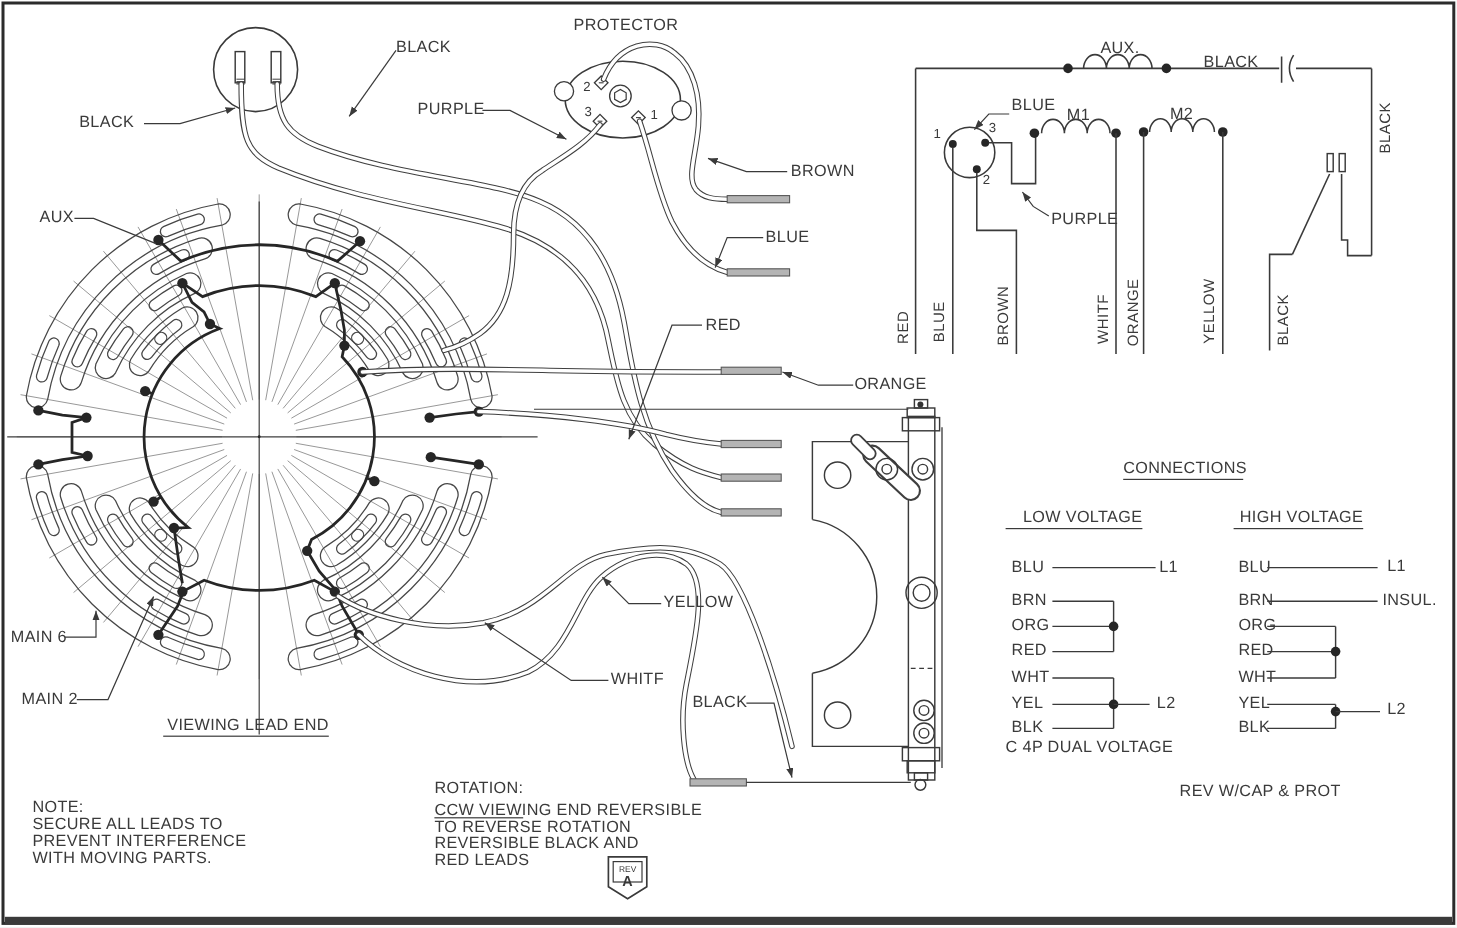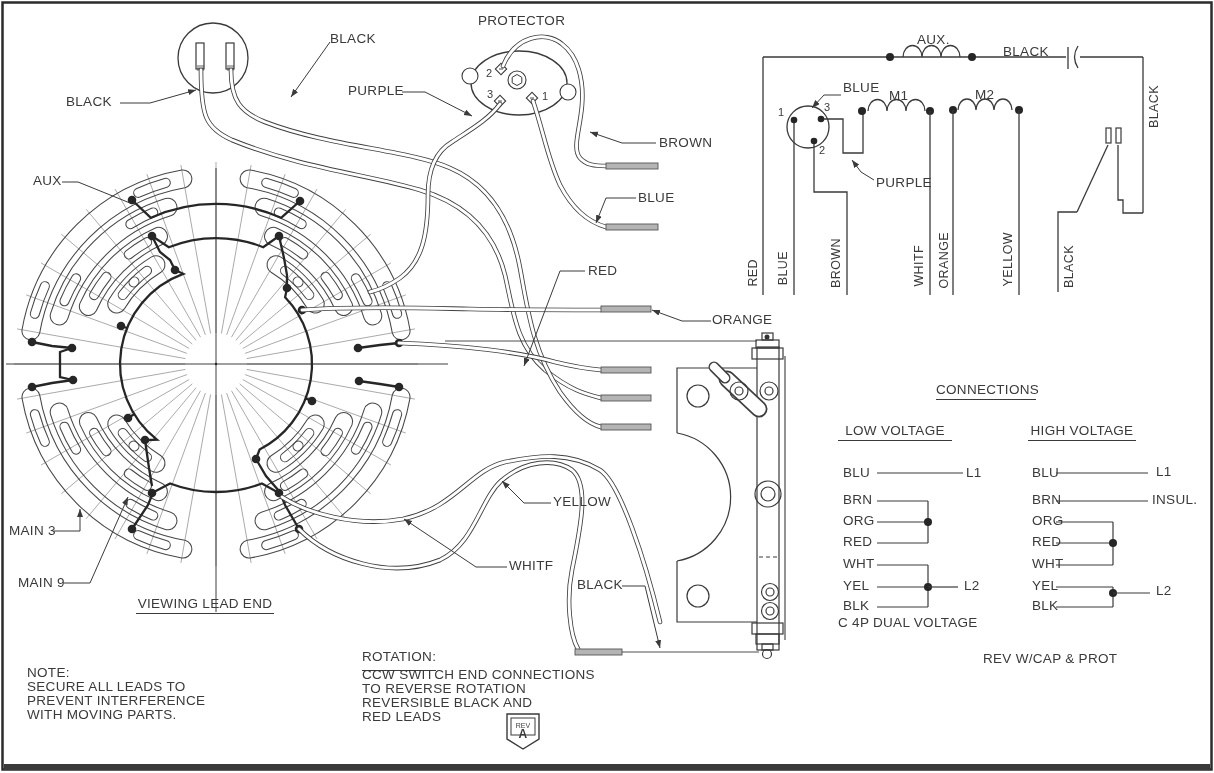--- a/index.html
+++ b/index.html
@@ -1,21 +1,21 @@
 <!DOCTYPE html>
 <html><head>
 <meta charset="utf-8">
 <style>
   html,body{margin:0;padding:0;background:#e8e8e8;}
   #page{position:relative;width:1214px;height:773px;background:#ffffff;overflow:hidden;
         font-family:"Liberation Sans",sans-serif;}
   #art{position:absolute;left:0;top:0;}
   .lab{position:absolute;font-size:13.5px;color:#3a3a3a;letter-spacing:.3px;white-space:nowrap;line-height:14px;}
   .sm{font-size:11px;}
-  .ul{border-bottom:1.4px solid #3a3a3a;padding-bottom:2px;text-align:center;}
+  .ul{border-bottom:1.4px solid #3a3a3a;padding-bottom:2px;text-align:right;}
   .ctr{text-align:center;}
   .vlab{position:absolute;writing-mode:vertical-rl;transform:rotate(180deg);
         font-size:12.5px;color:#3a3a3a;letter-spacing:.4px;line-height:15px;}
   .tiny{font-size:7px;letter-spacing:0;}
   .revA{font-size:12px;font-weight:bold;}
 </style>
 </head>
 <body>
 
 <div id="page">
@@ -315,31 +315,31 @@
   <div class="lab sm" style="left:487px;top:87px">3</div>
   <div class="lab sm" style="left:542px;top:89px">1</div>
   <div class="lab" style="left:659px;top:136px">BROWN</div>
   <div class="lab" style="left:638px;top:191px">BLUE</div>
   <div class="lab" style="left:588px;top:264px">RED</div>
   <div class="lab" style="left:712px;top:313px">ORANGE</div>
   <div class="lab" style="left:553px;top:495px">YELLOW</div>
   <div class="lab" style="left:509px;top:559px">WHITF</div>
   <div class="lab" style="left:577px;top:578px">BLACK</div>
   <div class="lab" style="left:33px;top:174px">AUX</div>
-  <div class="lab" style="left:9px;top:524px">MAIN 3</div>
-  <div class="lab" style="left:18px;top:576px">MAIN 9</div>
+  <div class="lab" style="left:9px;top:524px">MAIN 6</div>
+  <div class="lab" style="left:18px;top:576px">MAIN 2</div>
   <div class="lab ul" style="left:136px;top:597px;width:138px">VIEWING LEAD END</div>
 
   <div class="lab" style="left:27px;top:666px">NOTE:</div>
   <div class="lab" style="left:27px;top:680px">SECURE ALL LEADS TO</div>
   <div class="lab" style="left:27px;top:694px">PREVENT INTERFERENCE</div>
   <div class="lab" style="left:27px;top:708px">WITH MOVING PARTS.</div>
 
-  <div class="lab" style="left:362px;top:650px;border-bottom:1.4px solid #3a3a3a;padding-bottom:6px">ROTATION:</div>
-  <div class="lab" style="left:362px;top:668px">CCW SWITCH END CONNECTIONS</div>
+  <div class="lab" style="left:362px;top:650px;border-bottom:1.4px solid #3a3a3a;padding-bottom:17px">ROTATION:</div>
+  <div class="lab" style="left:362px;top:668px">CCW VIEWING END REVERSIBLE</div>
   <div class="lab" style="left:362px;top:682px">TO REVERSE ROTATION</div>
   <div class="lab" style="left:362px;top:696px">REVERSIBLE BLACK AND</div>
   <div class="lab" style="left:362px;top:710px">RED LEADS</div>
 
   <div class="lab tiny ctr" style="left:511px;top:719px;width:24px">REV</div>
   <div class="lab revA ctr" style="left:511px;top:727px;width:24px">A</div>
 
   <div class="lab" style="left:917px;top:33px">AUX.</div>
   <div class="lab" style="left:1003px;top:45px">BLACK</div>
   <div class="lab" style="left:843px;top:81px">BLUE</div>

